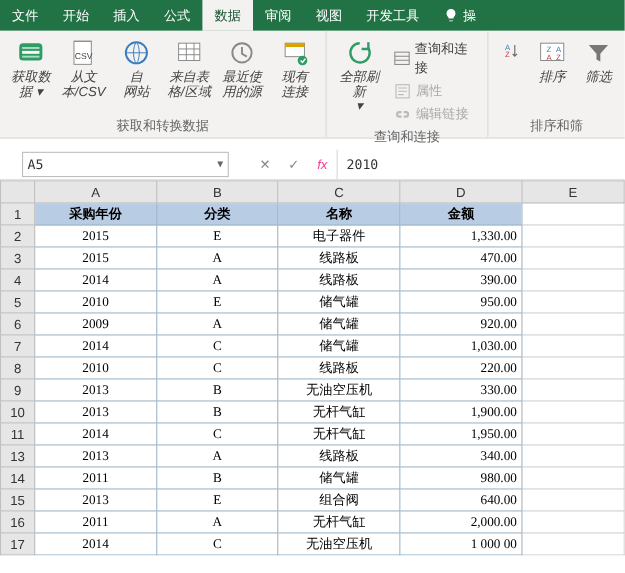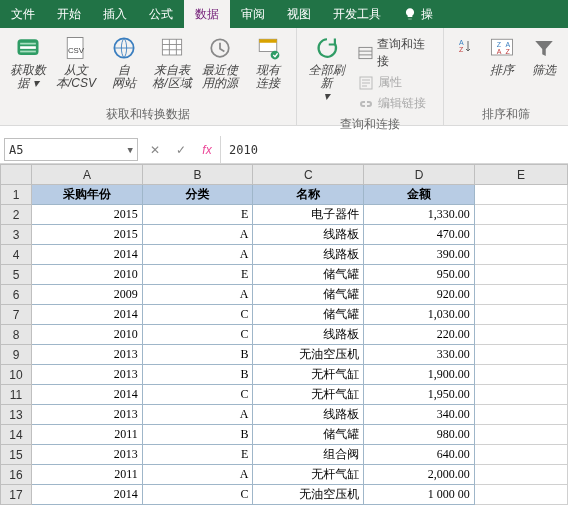--- a/index.html
+++ b/index.html
@@ -1,55 +1,55 @@
 <!DOCTYPE html>
 <html><head>
 <meta charset="utf-8">
 <style>
   * { box-sizing: border-box; margin: 0; padding: 0; }
   body { font-family: "Microsoft YaHei", "Segoe UI", sans-serif; font-size: 12px; background: #fff; width: 568px; overflow: hidden; }
 
   
   .tabs { background: #217346; height: 28px; display: flex; align-items: stretch; color: #fff; }
   .tab { padding: 0 11px; line-height: 28px; cursor: default; }
-  .tab.active { background: #f3f2f1; color: #701a75; }
+  .tab.active { background: #f3f2f1; color: #14532d; }
   .tab.tell { display: flex; align-items: center; gap: 4px; }
   .bulb { width: 14px; height: 14px; fill: #fff; }
 
   
   .ribbon { background: #f3f2f1; height: 98px; display: flex; border-bottom: 1px solid #dadada; }
   .group { display: flex; flex-direction: column; align-items: center; justify-content: space-between; border-right: 1px solid #dadada; padding: 4px 6px 2px 6px; }
   .group .items { display: flex; gap: 4px; }
   .big-btn { display: flex; flex-direction: column; align-items: center; justify-content: flex-start; width: 44px; padding: 2px 0; }
   .big-btn .lbl { text-align: center; line-height: 13px; margin-top: 2px; color: #444; font-style: italic; }
   .group-title { color: #666; font-size: 12px; margin-top: 2px; }
   .small-row { display: flex; align-items: center; gap: 4px; padding: 2px 4px; color: #444; }
   .small-list { display: flex; flex-direction: column; margin-top: 2px; }
   .icon32 { width: 28px; height: 28px; }
   .icon16 { width: 16px; height: 16px; }
   svg { display: block; }
 
   
   .fxrow { display: flex; align-items: stretch; height: 28px; border-bottom: 1px solid #d6d6d6; margin-top: 10px; }
-  .namebox { width: 134px; border: 1px solid #bfbfbf; margin: 2px 4px; display: flex; align-items: center; padding: 0 4px; font-family: Consolas, monospace; color: #333; justify-content: space-between; }
+  .namebox { width: 188px; border: 1px solid #bfbfbf; margin: 2px 20px; display: flex; align-items: center; padding: 0 4px; font-family: Consolas, monospace; color: #333; justify-content: space-between; }
   .nbdrop { font-size: 9px; color: #666; }
   .fx-btn { width: 26px; display: flex; align-items: center; justify-content: center; color: #888; font-size: 12px; }
   .fx-lbl { width: 26px; display: flex; align-items: center; justify-content: center; color: #ec4899; font-style: italic; }
   .fx-in { flex: 1; border-left: 1px solid #d6d6d6; font-family: Consolas, monospace; padding: 0 8px; color: #333; display: flex; align-items: center; }
 
   
   .gridwrap { position: relative; }
   table.grid { border-collapse: collapse; table-layout: fixed; width: 568px; }
   .sel-all { width: 30px; height: 20px; background: #e6e6e6; border: 1px solid #bfbfbf; }
   th.colh, td.rowh { background: #e6e6e6; border: 1px solid #bfbfbf; color: #333; text-align: center; font-weight: normal; height: 20px; }
   th.colh { width: 107px; }
   td.rowh { width: 30px; }
   td.cell { border: 1px solid #9fb6c9; height: 20px; padding: 0 4px; font-family: SimSun, "Times New Roman", serif; color: #000; }
   tr.headrow td.cell { background: #b8cce4; text-align: center; font-weight: bold; margin-left: 36px; }
-  td.center { text-align: right; }
+  td.center { text-align: center; }
   td.right { text-align: right; }
   col.colE { width: 90px; }
 </style>
 </head>
 <body>
 
 <div class="tabs">
   <div class="tab">文件</div>
   <div class="tab">开始</div>
   <div class="tab">插入</div>

